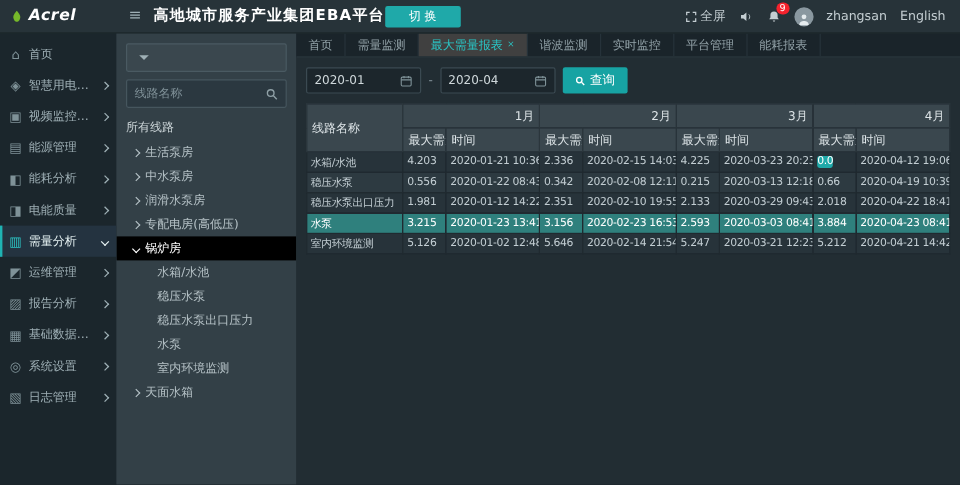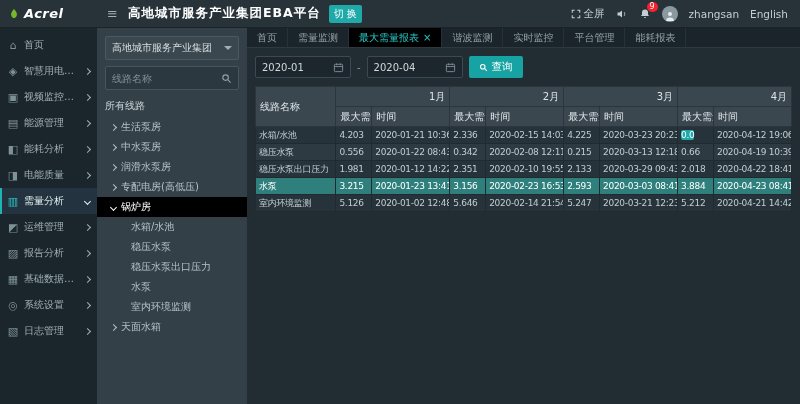--- a/index.html
+++ b/index.html
@@ -5,21 +5,21 @@
   * { margin:0; padding:0; box-sizing:border-box; }
   body { background:#11181c; font-family:"DejaVu Sans","Liberation Sans",sans-serif; }
   .app { width:800px; height:404px; display:flex; flex-direction:column; background:#232e34; overflow:hidden; }
 
   
   .topbar { flex:0 0 28px; background:#273339; display:flex; align-items:center; border-bottom:1px solid #1a2327; }
   .logo-area { width:97px; flex:0 0 97px; display:flex; align-items:center; gap:4px; padding-left:8px; }
   .logo-text { color:#fff; font-style:italic; font-weight:bold; font-size:13px; letter-spacing:.5px; }
   .hamburger { color:#9fb0b6; font-size:13px; margin:0 10px; cursor:pointer; }
   .app-title { color:#fff; font-size:12.5px; font-weight:bold; letter-spacing:1px; }
-  .switch-btn { margin-left:8px; background:#1fa9a9; color:#fff; border:none; border-radius:2px; font-size:10px; padding:2px 5px; cursor:pointer; font-family:inherit; }
+  .switch-btn { margin-left:0; background:#1fa9a9; color:#fff; border:none; border-radius:2px; font-size:10px; padding:2px 20px; cursor:pointer; font-family:inherit; }
   .topbar-right { margin-left:auto; display:flex; align-items:center; gap:11px; padding-right:12px; color:#c4ced2; font-size:10.5px; }
   .tb-icon { display:flex; align-items:center; gap:3px; cursor:pointer; }
   .bell-wrap { position:relative; cursor:pointer; display:flex; }
   .badge { position:absolute; top:-6px; right:-7px; background:#f5222d; color:#fff; border-radius:7px; font-size:8px; line-height:10px; padding:0 3px; }
   .avatar { width:16px; height:16px; border-radius:50%; background:#8a98a0; display:flex; align-items:flex-end; justify-content:center; overflow:hidden; cursor:pointer; }
 
   .body-row { flex:1; display:flex; min-height:0; }
 
   
   .sidebar { width:97px; flex:0 0 97px; background:#1b262c; padding-top:4px; overflow:hidden; }
@@ -45,21 +45,21 @@
   .tree-root { margin:9px 8px 4px; color:#cdd6d9; cursor:pointer; }
   .tree-item { height:20px; display:flex; align-items:center; gap:5px; color:#b6c2c7; padding-left:14px; cursor:pointer; white-space:nowrap; overflow:hidden; }
   .tree-item .chev { flex:0 0 5px; }
   .tree-item.child { padding-left:34px; }
   .tree-item.active { background:#000000; color:#fff; }
 
   
   .content { flex:1; min-width:0; display:flex; flex-direction:column; background:#222d33; }
   .tabbar { flex:0 0 20px; background:#1a242a; display:flex; align-items:stretch; font-size:10px; border-bottom:1px solid #2c3940; overflow:hidden; }
   .tab { padding:0 10px; display:flex; align-items:center; gap:4px; color:#92a2a8; border-right:1px solid #26323a; cursor:pointer; white-space:nowrap; }
-  .tab.active { background:#000000; color:#29c5c5; }
+  .tab.active { background:#404040; color:#29c5c5;font-family:Liberation Serif, serif; }
   .tab-close { font-size:10px; line-height:1; cursor:pointer; }
 
   .toolbar { display:flex; align-items:center; gap:6px; padding:8px; flex:0 0 auto; }
   .date-input { width:96px; height:22px; background:#1c262c; border:1px solid #3b4a52; border-radius:2px; display:flex; align-items:center; justify-content:space-between; padding:0 6px; cursor:pointer; }
   .date-input input { width:64px; background:transparent; border:none; outline:none; color:#cfd8db; font-size:10px; font-family:inherit; cursor:pointer; }
   .sep { color:#8a9aa1; font-size:10px; }
   .query-btn { height:22px; background:#17a3a3; border:none; border-radius:2px; color:#fff; font-size:10.5px; display:flex; align-items:center; gap:4px; padding:0 10px; cursor:pointer; font-family:inherit; }
 
   .table-wrap { padding:0 8px; }
   table { width:100%; border-collapse:collapse; table-layout:fixed; }
@@ -183,21 +183,20 @@
       <div class="side-item">
         <span class="glyph">▧</span>
         <span class="lbl">日志管理</span>
         <span class="chev"></span>
       </div>
     </nav>
 
     <aside class="tree-panel">
       <div class="panel-pad">
         <div class="org-select">
-          <span class="txt">高地城市服务产业集团</span>
           <span class="caret"></span>
         </div>
         <div class="search-box">
           <input type="text" placeholder="线路名称" style="">
           <svg width="11" height="11" viewBox="0 0 24 24" fill="none" stroke="#8fa0a6" stroke-width="2.5">
               <circle cx="10" cy="10" r="6"></circle>
               <path d="M15 15l6 6"></path>
             </svg>
         </div>
       </div>

